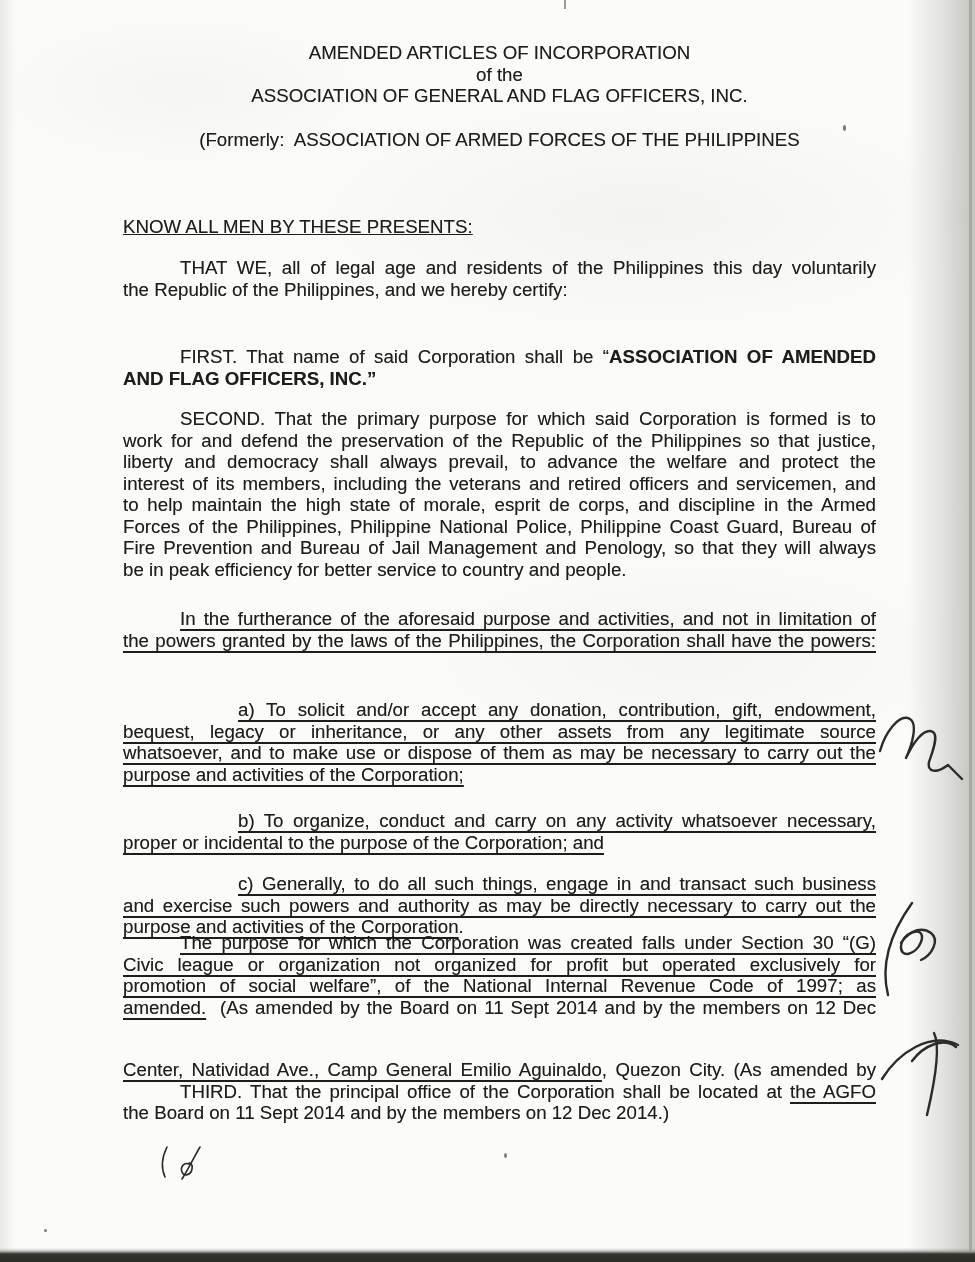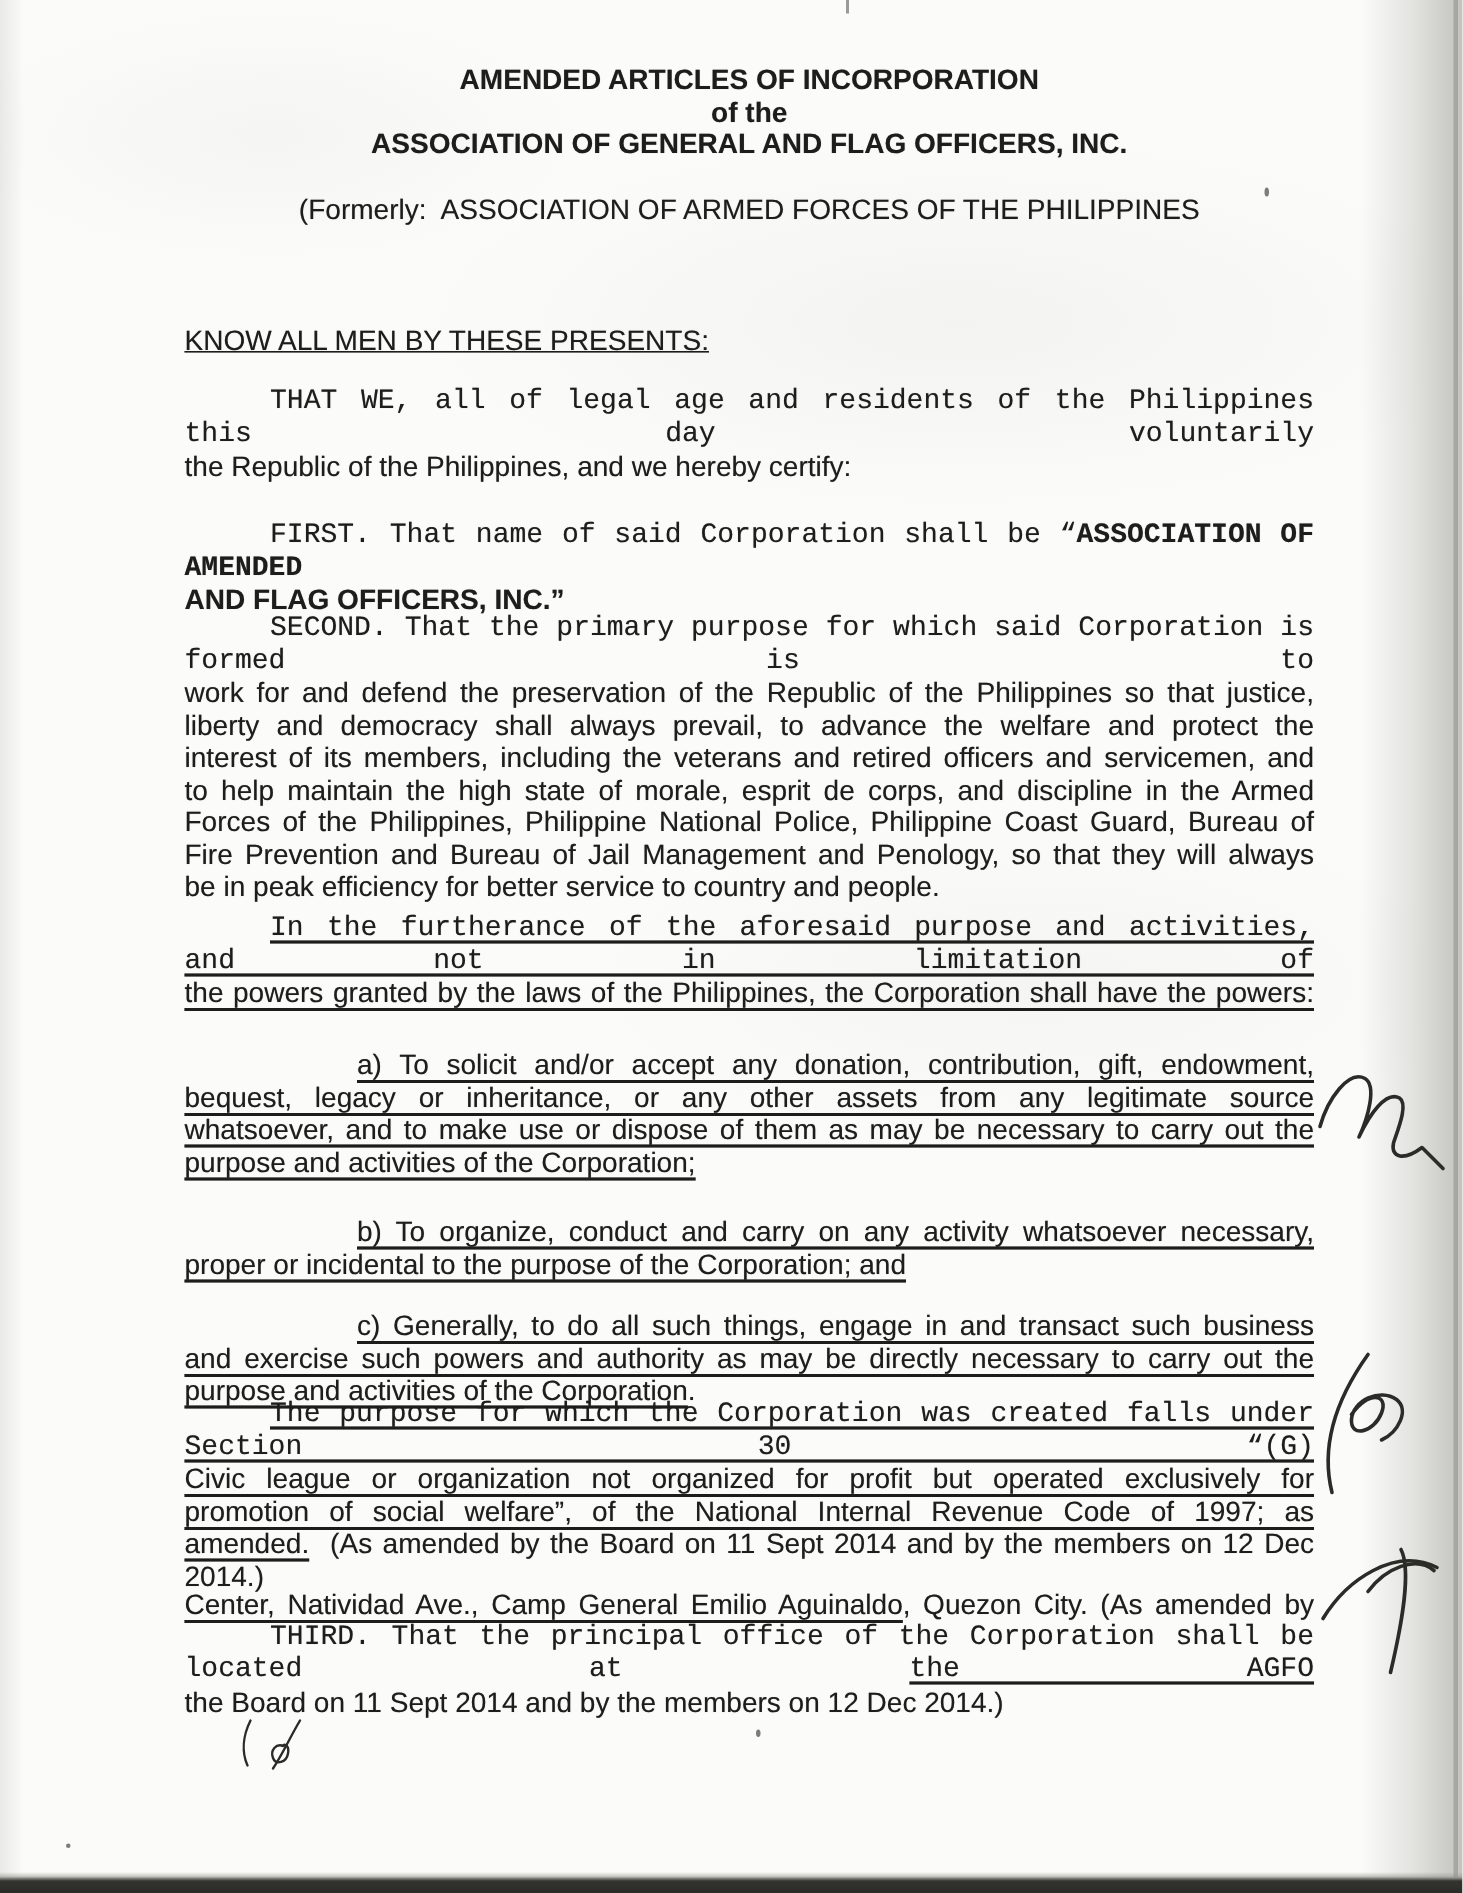--- a/index.html
+++ b/index.html
@@ -13,36 +13,36 @@
       radial-gradient(ellipse 520px 180px at 640px 215px, rgba(188,188,183,0.13), transparent 70%),
       radial-gradient(ellipse 430px 160px at 690px 655px, rgba(188,188,183,0.10), transparent 70%),
       radial-gradient(ellipse 300px 120px at 180px 90px,  rgba(188,188,183,0.10), transparent 70%),
       linear-gradient(to right, rgba(185,185,180,0.28), rgba(185,185,180,0) 16px),
       linear-gradient(to left,  rgba(148,148,143,0.55), rgba(172,172,167,0.30) 34px, rgba(188,188,183,0) 68px);
     font-family:"Liberation Sans","DejaVu Sans",sans-serif;
     color:#1d1d1c;
   }
   .textblock{position:absolute;left:123px;top:0;width:753px;height:100%;}
   .doc-text{font-size:18.7px;line-height:21.5px;text-shadow:0 0 0.5px rgba(25,25,25,0.45);}
-  .title{position:absolute;left:0;top:42px;width:100%;text-align:center;font-weight:bold;}
+  .title{position:absolute;left:0;top:42px;width:100%;text-align:center;font-weight:normal;}
   .former{position:absolute;left:0;top:129px;width:100%;text-align:center;}
   .salutation{position:absolute;left:0;top:216px;width:100%;text-decoration:underline;}
   .para{position:absolute;left:0;width:100%;}
   #p-preamble{top:257px}
   #p-first{top:346px}
   #p-second{top:408px}
   #p-furtherance{top:608px}
   #p-a{top:674px}
   #p-b{top:785px}
   #p-c{top:848px}
   #p-tax{top:932px}
   #p-third{top:1059px}
   .line{text-align:left;}
   .line.just{text-align:justify;text-align-last:justify;}
-  .line.ind-normal{text-indent:57px;font-family:Liberation Mono, monospace;}
+  .line.ind-normal{text-indent:57px;}
   .line.ind-deep{text-indent:115px;margin-top:25px;}
   .b{font-weight:bold;}
   .u{text-decoration:underline;text-decoration-thickness:1.6px;text-underline-offset:3.5px;}
   
   .right-line{position:absolute;top:0;bottom:0;right:3px;width:3px;background:rgba(128,128,123,0.45);}
   .bottom-edge{position:absolute;left:0;right:0;bottom:0;height:14px;
     background:linear-gradient(to bottom, rgba(160,160,155,0) 0px, rgba(150,150,145,0.55) 3px, #8d8d89 4px, #34342f 6px, #2a2a27 14px);}
   .top-mark{position:absolute;left:564px;top:0;width:2px;height:9px;background:rgba(90,90,88,0.6);}
   .speck{position:absolute;background:rgba(70,70,68,0.7);border-radius:50%;}
   #speck-1{left:843px;top:125px;width:3px;height:6px;}
@@ -107,21 +107,20 @@
         <div class="para" id="p-c">
           <div class="line just ind-deep"><span class="u">c) Generally, to do all such things, engage in and transact such business</span></div>
           <div class="line just"><span class="u">and exercise such powers and authority as may be directly necessary to carry out the</span></div>
           <div class="line"><span class="u">purpose and activities of the Corporation</span><span>.</span></div>
         </div>
         <div class="para" id="p-tax">
           <div class="line just ind-normal"><span class="u">The purpose for which the Corporation was created falls under Section 30 “(G)</span></div>
           <div class="line just"><span class="u">Civic league or organization not organized for profit but operated exclusively for</span></div>
           <div class="line just"><span class="u">promotion of social welfare”, of the National Internal Revenue Code of 1997; as</span></div>
           <div class="line just"><span class="u">amended.</span><span>&nbsp; (As amended by the Board on 11 Sept 2014 and by the members on 12 Dec</span></div>
-          <div class="line"><span>2014.)</span></div>
         </div>
         <div class="para" id="p-third">
           <div class="line just"><span class="u">Center, Natividad Ave., Camp General Emilio Aguinaldo</span><span>, Quezon City. (As amended by</span></div>
           <div class="line just ind-normal"><span>THIRD. That the principal office of the Corporation shall be located at </span><span class="u">the AGFO</span></div>
           <div class="line"><span>the Board on 11 Sept 2014 and by the members on 12 Dec 2014.)</span></div>
         </div>
       </div>
 
   </div>
 

